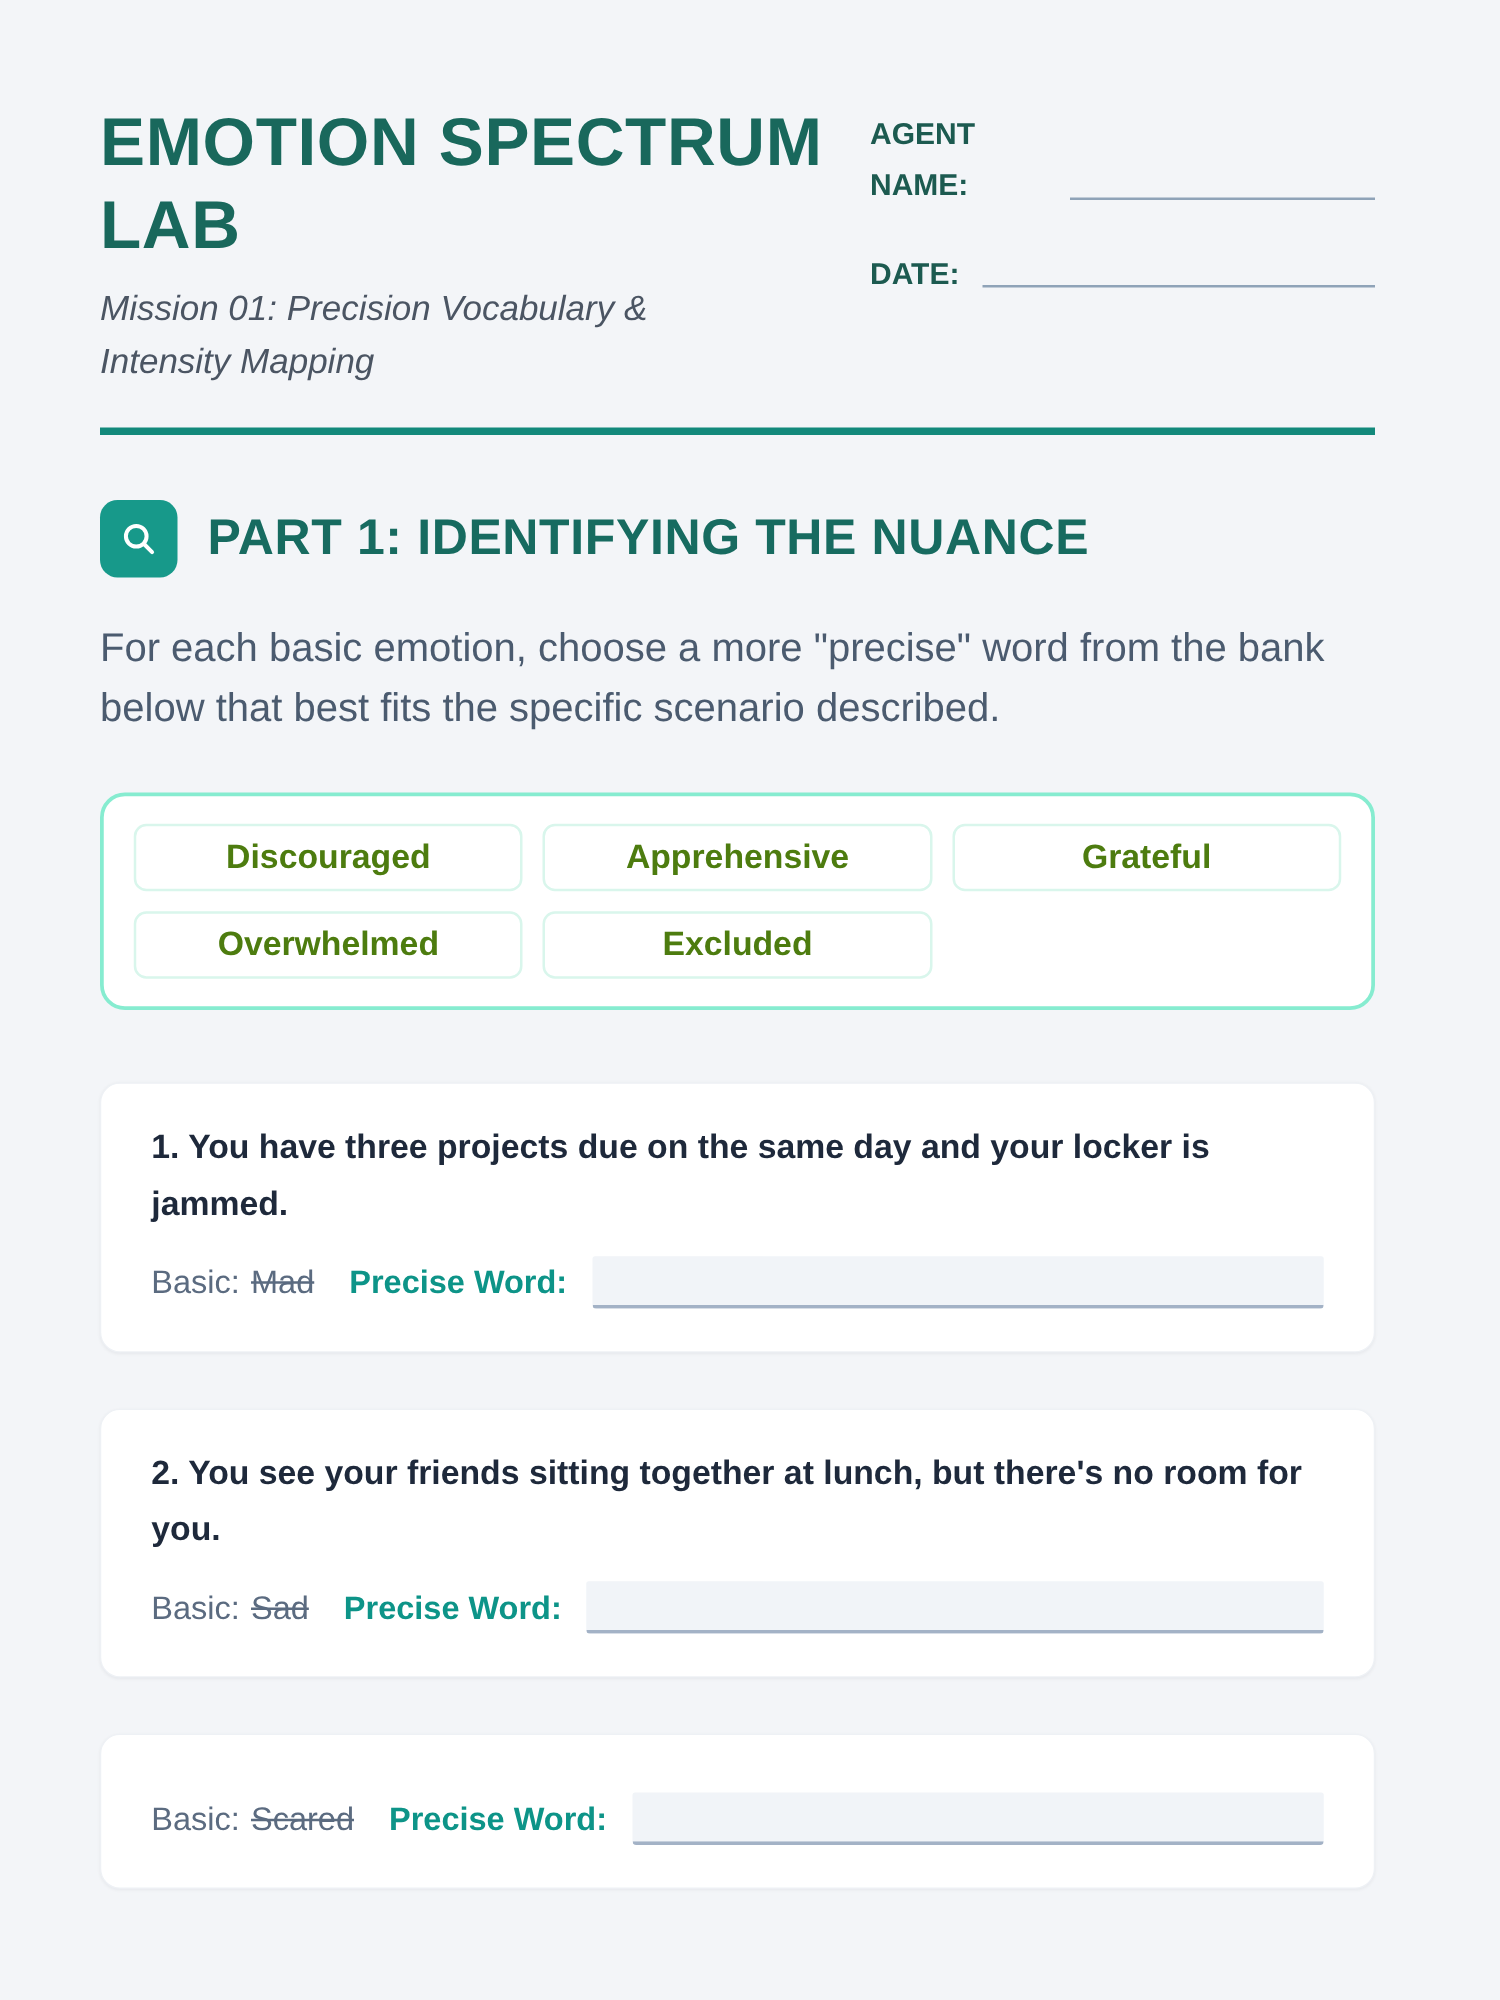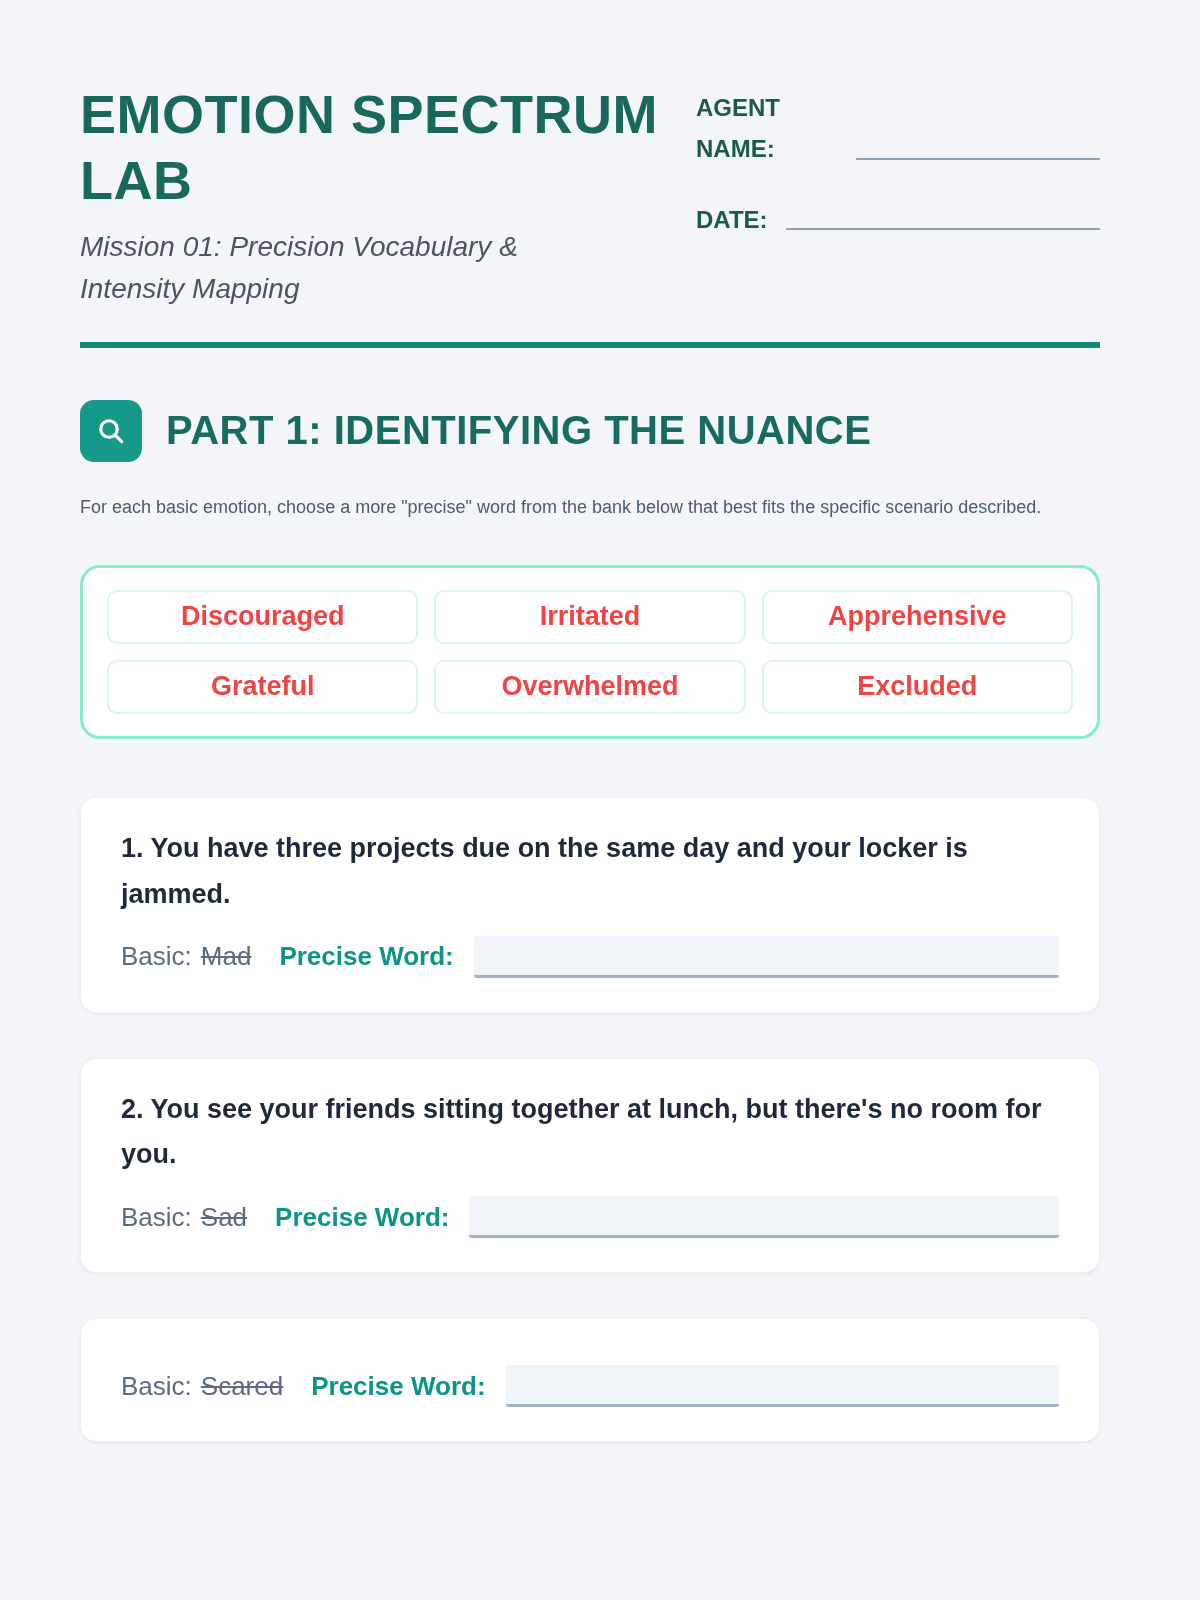--- a/index.html
+++ b/index.html
@@ -41,36 +41,36 @@
   
   .part-heading { margin-top: 52px; display: flex; align-items: center; gap: 24px; }
   .icon-box {
     width: 62px; height: 62px; border-radius: 14px; background: #17998a;
     display: flex; align-items: center; justify-content: center; flex: 0 0 auto;
   }
   .part-title {
     font-size: 40px; font-weight: 800; color: #176b60; letter-spacing: 0.5px;
   }
   .intro {
-    margin-top: 32px; font-size: 18px; color: #4b5b6f; line-height: 1.5;
+    margin-top: 32px; font-size: 32px; color: #4b5b6f; line-height: 1.5;
     max-width: 1015px;
   }
 
   
   .word-bank {
     margin-top: 44px; background: #ffffff;
     border: 3px solid #86ecd0; border-radius: 20px;
     padding: 22px 24px;
     display: grid; grid-template-columns: repeat(3, 1fr); gap: 16px;
   }
   .chip {
     height: 54px; background: #ffffff;
     border: 2px solid #d9f6ec; border-radius: 10px;
     display: flex; align-items: center; justify-content: center;
-    font-size: 27px; font-weight: 700; color: #ef4444;
+    font-size: 27px; font-weight: 700; color: #4d7c0f;
     cursor: pointer;
   }
 
   
   .questions { margin-top: 58px; display: flex; flex-direction: column; gap: 45px; }
   .q-card {
     background: #ffffff; border-radius: 16px;
     border: 1px solid #eef1f5;
     box-shadow: 0 1px 3px rgba(15,23,42,0.06);
     padding: 28px 40px 34px;
@@ -125,21 +125,20 @@
           <line x1="15.3" y1="15.3" x2="20" y2="20"></line>
         </svg>
       </div>
       <h2 class="part-title">PART 1: IDENTIFYING THE NUANCE</h2>
     </div>
 
     <p class="intro">For each basic emotion, choose a more "precise" word from the bank below that best fits the specific scenario described.</p>
 
     <div class="word-bank">
         <div class="chip">Discouraged</div>
-        <div class="chip">Irritated</div>
         <div class="chip">Apprehensive</div>
         <div class="chip">Grateful</div>
         <div class="chip">Overwhelmed</div>
         <div class="chip">Excluded</div>
       </div>
 
     <div class="questions">
         <div class="q-card">
           <p class="q-text">1. You have three projects due on the same day and your locker is jammed.</p>
           <div class="answer-row">

